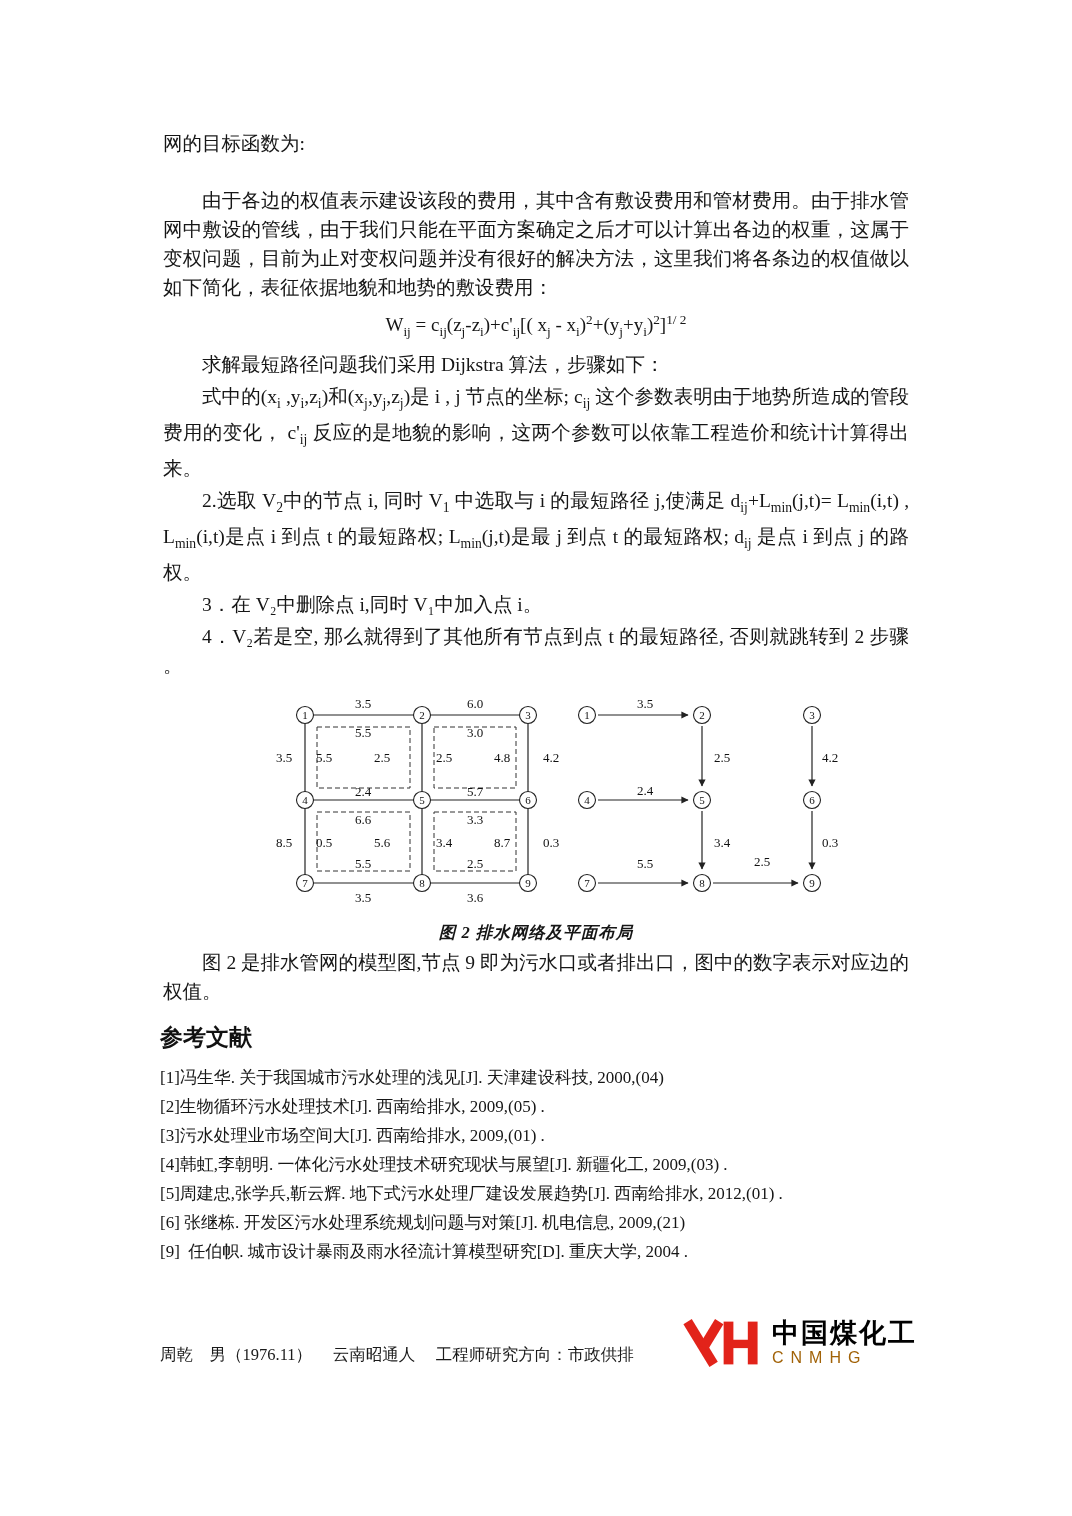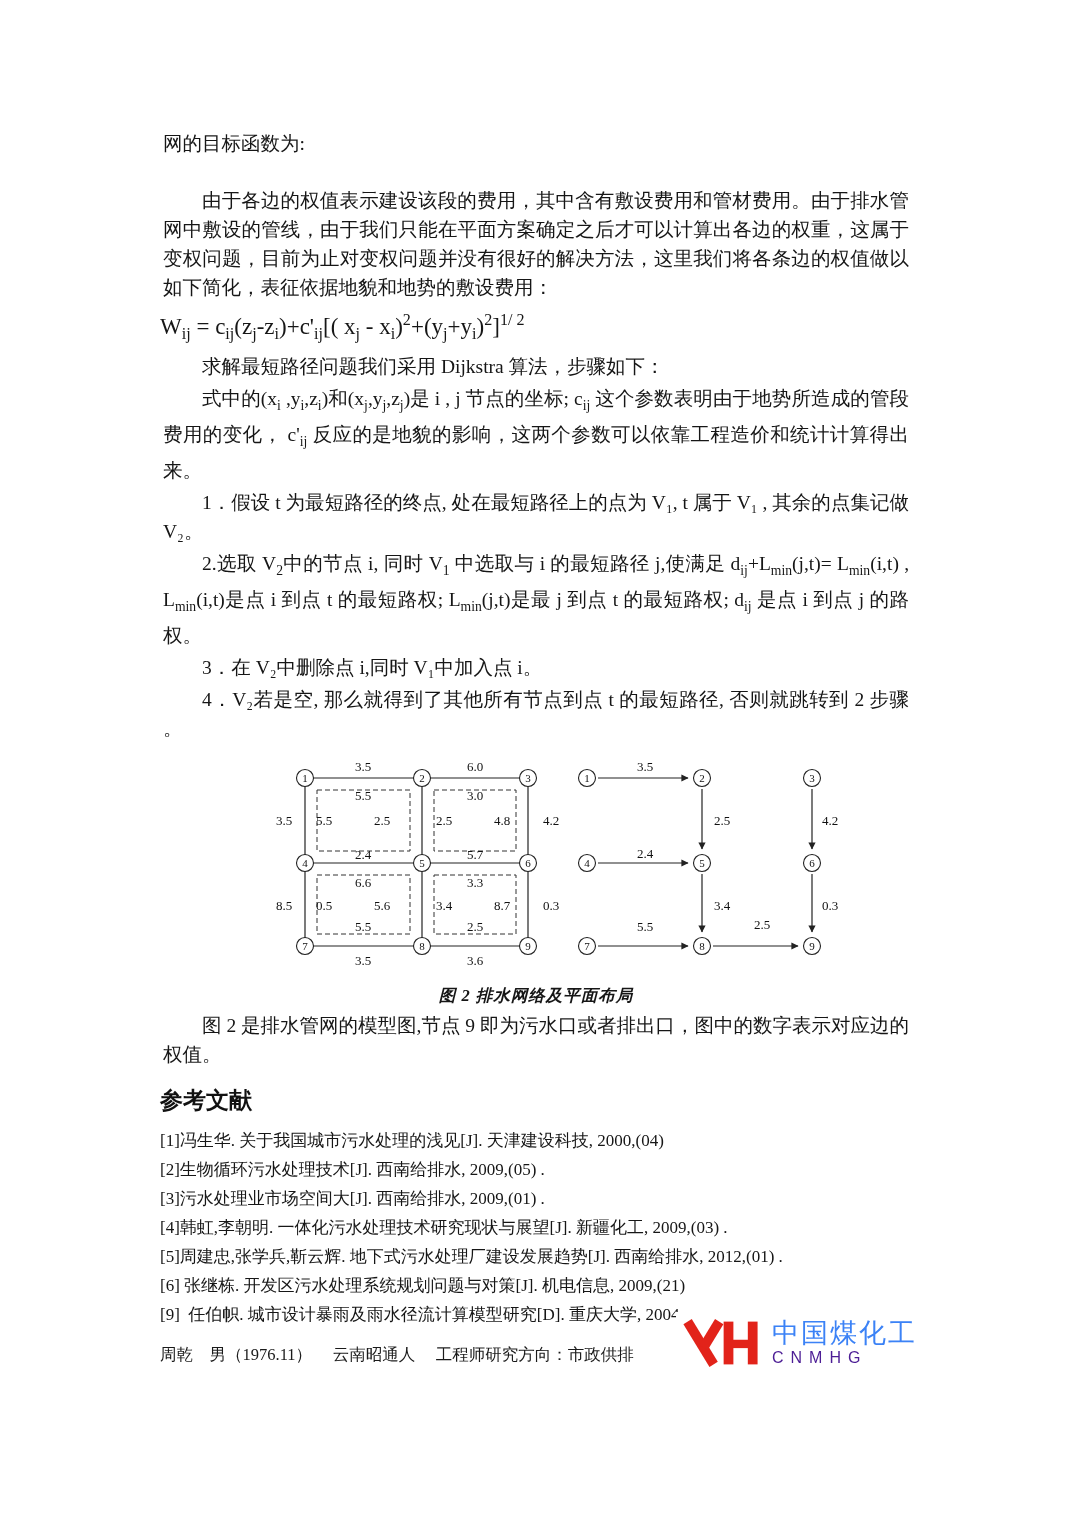--- a/index.html
+++ b/index.html
@@ -2,35 +2,35 @@
 <html><head>
 <meta charset="utf-8">
 <style>
   html,body{margin:0;padding:0;background:#ffffff;}
   .page{position:relative;width:1072px;height:1516px;background:#fff;overflow:hidden;
         font-family:"Liberation Serif","DejaVu Serif",serif;color:#161616;}
   .content{position:absolute;left:160px;top:126px;width:752px;}
   p{margin:3px;font-size:19.5px;line-height:29px;text-align:justify;}
   .noindent{text-indent:0;margin-bottom:28px;}
   .indent{text-indent:2em;}
-  .formula{font-size:23px;line-height:30px;margin:1px 0;}
+  .formula{text-align:center;font-size:19px;line-height:30px;margin:1px 0;}
   sub{font-size:70%;}
   sup{font-size:70%;}
   .figwrap{margin:12px 0 0 110px;width:600px;}
   .caption{text-align:center;font-size:16.5px;line-height:24px;margin-top:3px;
            font-weight:600;letter-spacing:1px;font-style:italic;}
   .refhead{font-family:Liberation Mono, monospace;font-weight:700;
            font-size:23px;margin:16px 0 10px 0;color:#111;}
   .refs .ref{font-size:17px;line-height:29px;white-space:pre-wrap;}
   .footer{position:absolute;left:160px;top:1344px;font-size:16.5px;color:#1a1a1a;}
   .logo{position:absolute;left:676px;top:1312px;display:flex;align-items:center;gap:10px;
         background:#fff;padding:4px 6px;}
-  .logo-cn{color:#3b82f6;font-weight:400;font-size:27px;line-height:30px;
+  .logo-cn{color:#000000;font-weight:700;font-size:27px;line-height:30px;
            font-family:"Liberation Sans","DejaVu Sans",sans-serif;letter-spacing:2px;}
-  .logo-en{color:#4c1d95;font-size:16px;letter-spacing:7px;line-height:20px;
+  .logo-en{color:#a16207;font-size:16px;letter-spacing:7px;line-height:20px;
            font-family:"Liberation Sans","DejaVu Sans",sans-serif;}
   
   .ln{stroke:#222;stroke-width:1.2;}
   .dash{fill:none;stroke:#333;stroke-width:1;stroke-dasharray:5 3;}
   .nd{fill:#fff;stroke:#222;stroke-width:1.1;}
   .ndt{font-family:"Liberation Serif","DejaVu Serif",serif;font-size:11px;text-anchor:middle;fill:#111;}
   .wt{font-family:"Liberation Serif","DejaVu Serif",serif;font-size:13px;text-anchor:middle;fill:#111;}
 </style>
 </head>
 <body>
@@ -41,21 +41,20 @@
     <p class="noindent">网的目标函数为:</p>
 
     <p class="indent">由于各边的权值表示建设该段的费用，其中含有敷设费用和管材费用。由于排水管网中敷设的管线，由于我们只能在平面方案确定之后才可以计算出各边的权重，这属于变权问题，目前为止对变权问题并没有很好的解决方法，这里我们将各条边的权值做以如下简化，表征依据地貌和地势的敷设费用：</p>
 
     <div class="formula"><span>W</span><sub>ij</sub><span> = c</span><sub>ij</sub><span>(z</span><sub>j</sub><span>-z</span><sub>i</sub><span>)+c'</span><sub>ij</sub><span>[( x</span><sub>j</sub><span> - x</span><sub>i</sub><span>)</span><sup>2</sup><span>+(y</span><sub>j</sub><span>+y</span><sub>i</sub><span>)</span><sup>2</sup><span>]</span><sup>1/ 2</sup></div>
 
     <p class="indent">求解最短路径问题我们采用 Dijkstra 算法，步骤如下：</p>
 
     <p class="indent"><span>式中的(x</span><sub>i</sub><span> ,y</span><sub>i</sub><span>,z</span><sub>i</sub><span>)和(x</span><sub>j</sub><span>,y</span><sub>j</sub><span>,z</span><sub>j</sub><span>)是 i , j 节点的坐标; c</span><sub>ij</sub><span> 这个参数表明由于地势所造成的管段费用的变化， c'</span><sub>ij</sub><span> 反应的是地貌的影响，这两个参数可以依靠工程造价和统计计算得出来。</span></p>
 
-    <p class="indent">1．假设 t 为最短路径的终点, 处在最短路径上的点为 V₁, t 属于 V₁ , 其余的点集记做 V₂。</p>
     <p class="indent"><span>2.选取 V</span><sub>2</sub><span>中的节点 i, 同时 V</span><sub>1</sub><span> 中选取与 i 的最短路径 j,使满足 d</span><sub>ij</sub><span>+L</span><sub>min</sub><span>(j,t)= L</span><sub>min</sub><span>(i,t) , L</span><sub>min</sub><span>(i,t)是点 i 到点 t 的最短路权; L</span><sub>min</sub><span>(j,t)是最 j 到点 t 的最短路权; d</span><sub>ij</sub><span> 是点 i 到点 j 的路权。</span></p>
     <p class="indent">3．在 V₂中删除点 i,同时 V₁中加入点 i。</p>
     <p class="indent">4．V₂若是空, 那么就得到了其他所有节点到点 t 的最短路径, 否则就跳转到 2 步骤 。</p>
 
     <div class="figwrap">
       <svg id="figSvg" viewBox="0 0 600 222" width="600" height="222" xmlns="http://www.w3.org/2000/svg">
         <defs>
           <marker id="arrowhead" markerWidth="8" markerHeight="8" refX="5.5" refY="3" orient="auto">
             <path d="M0,0 L6,3 L0,6 z" fill="#222"></path>
           </marker>

